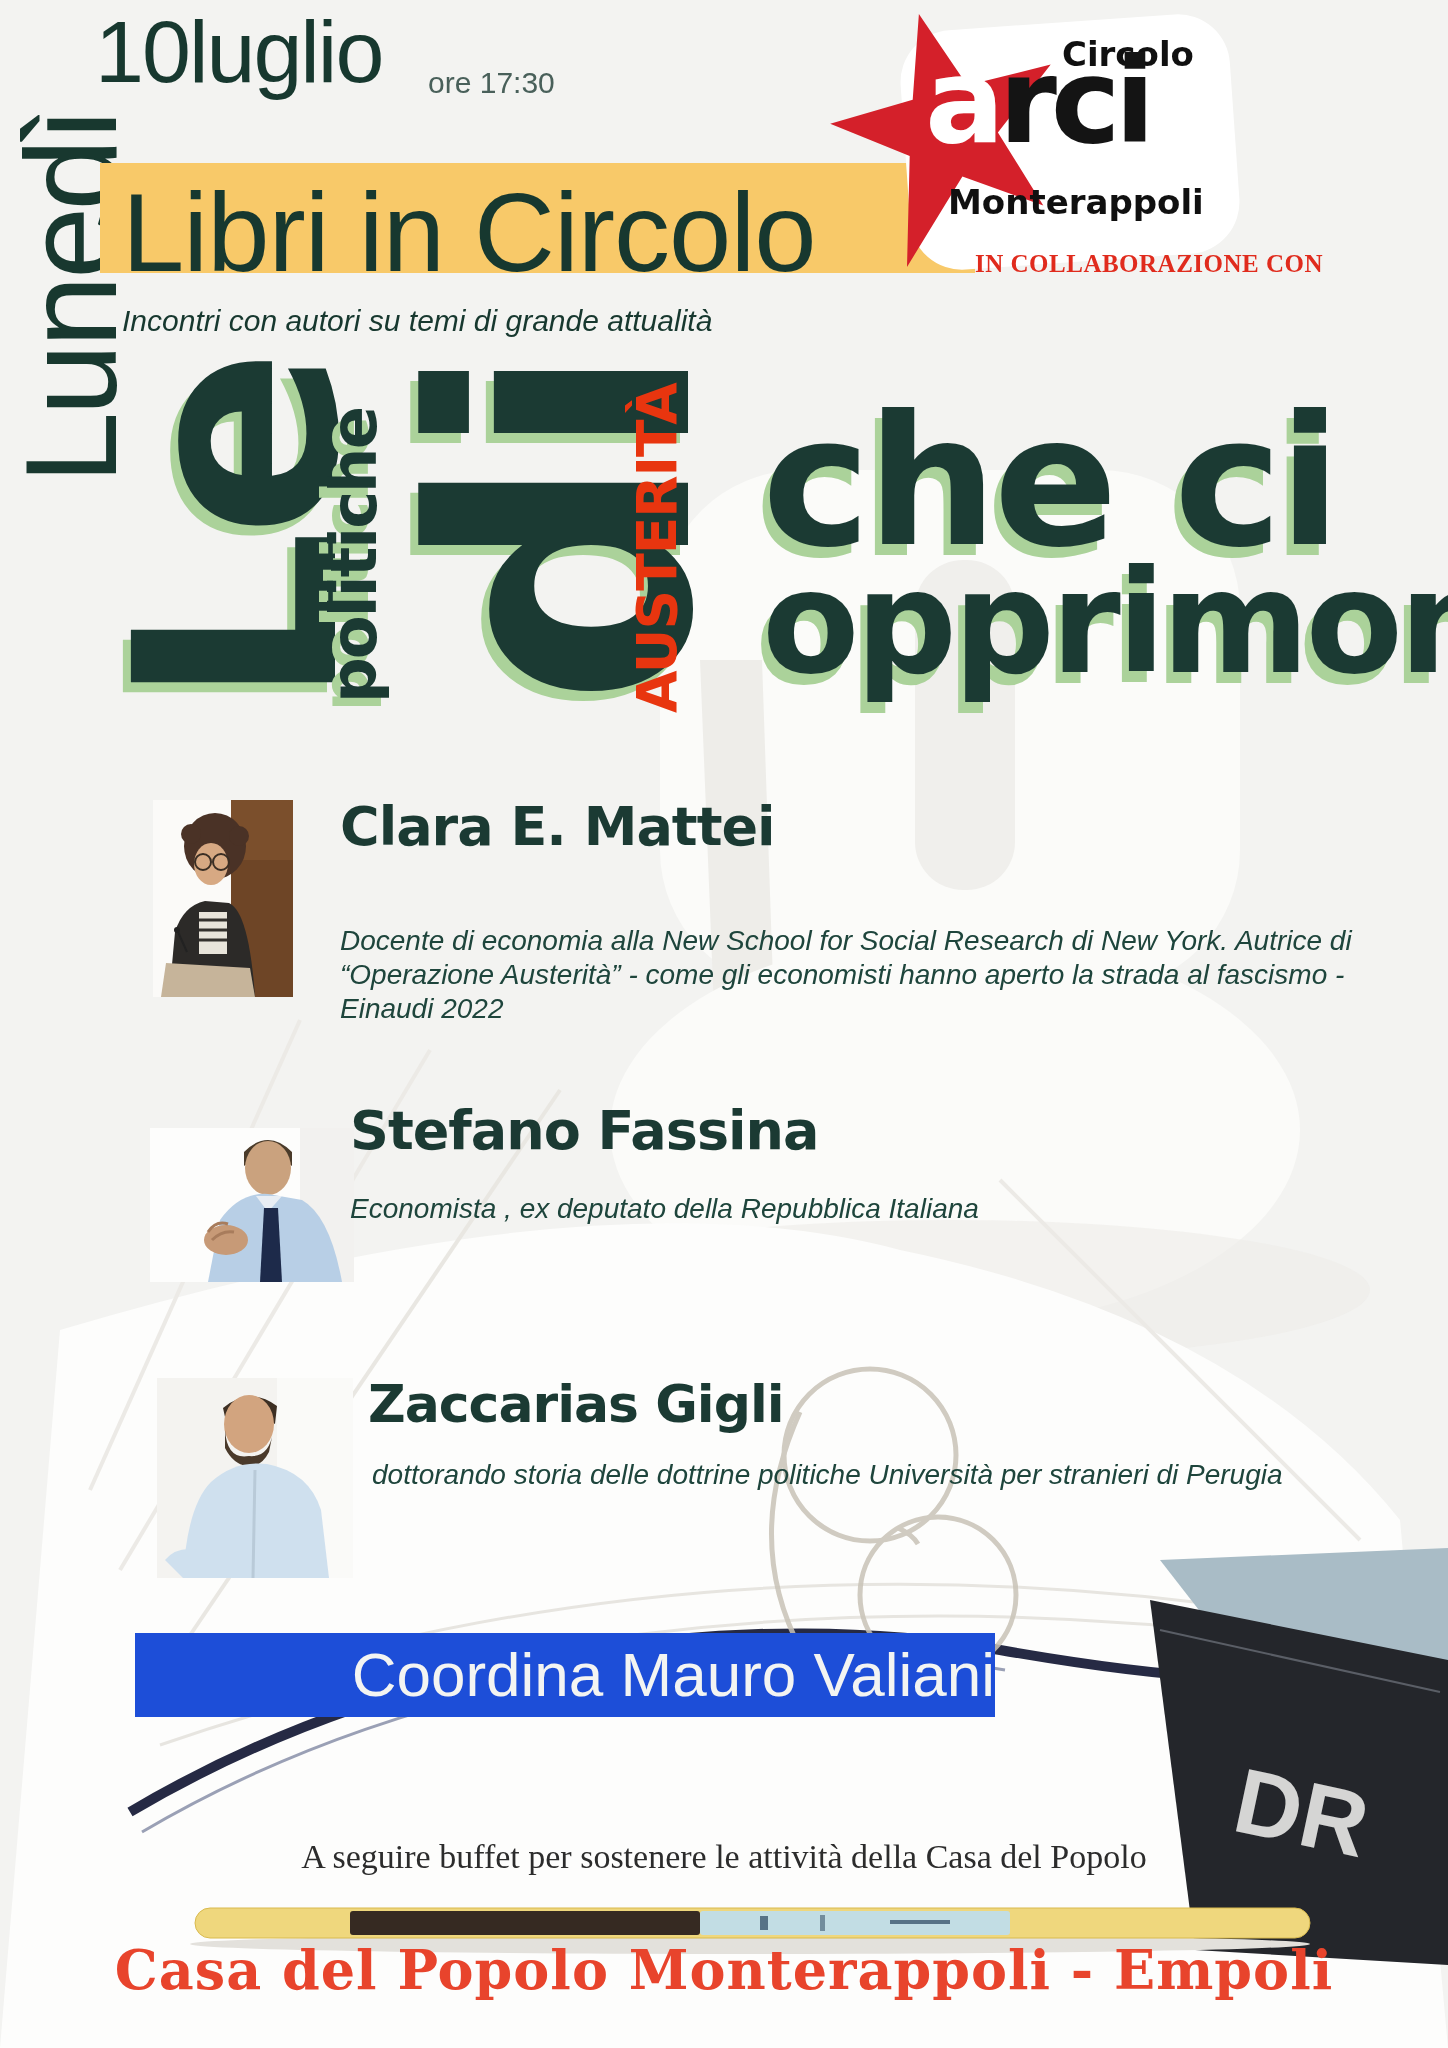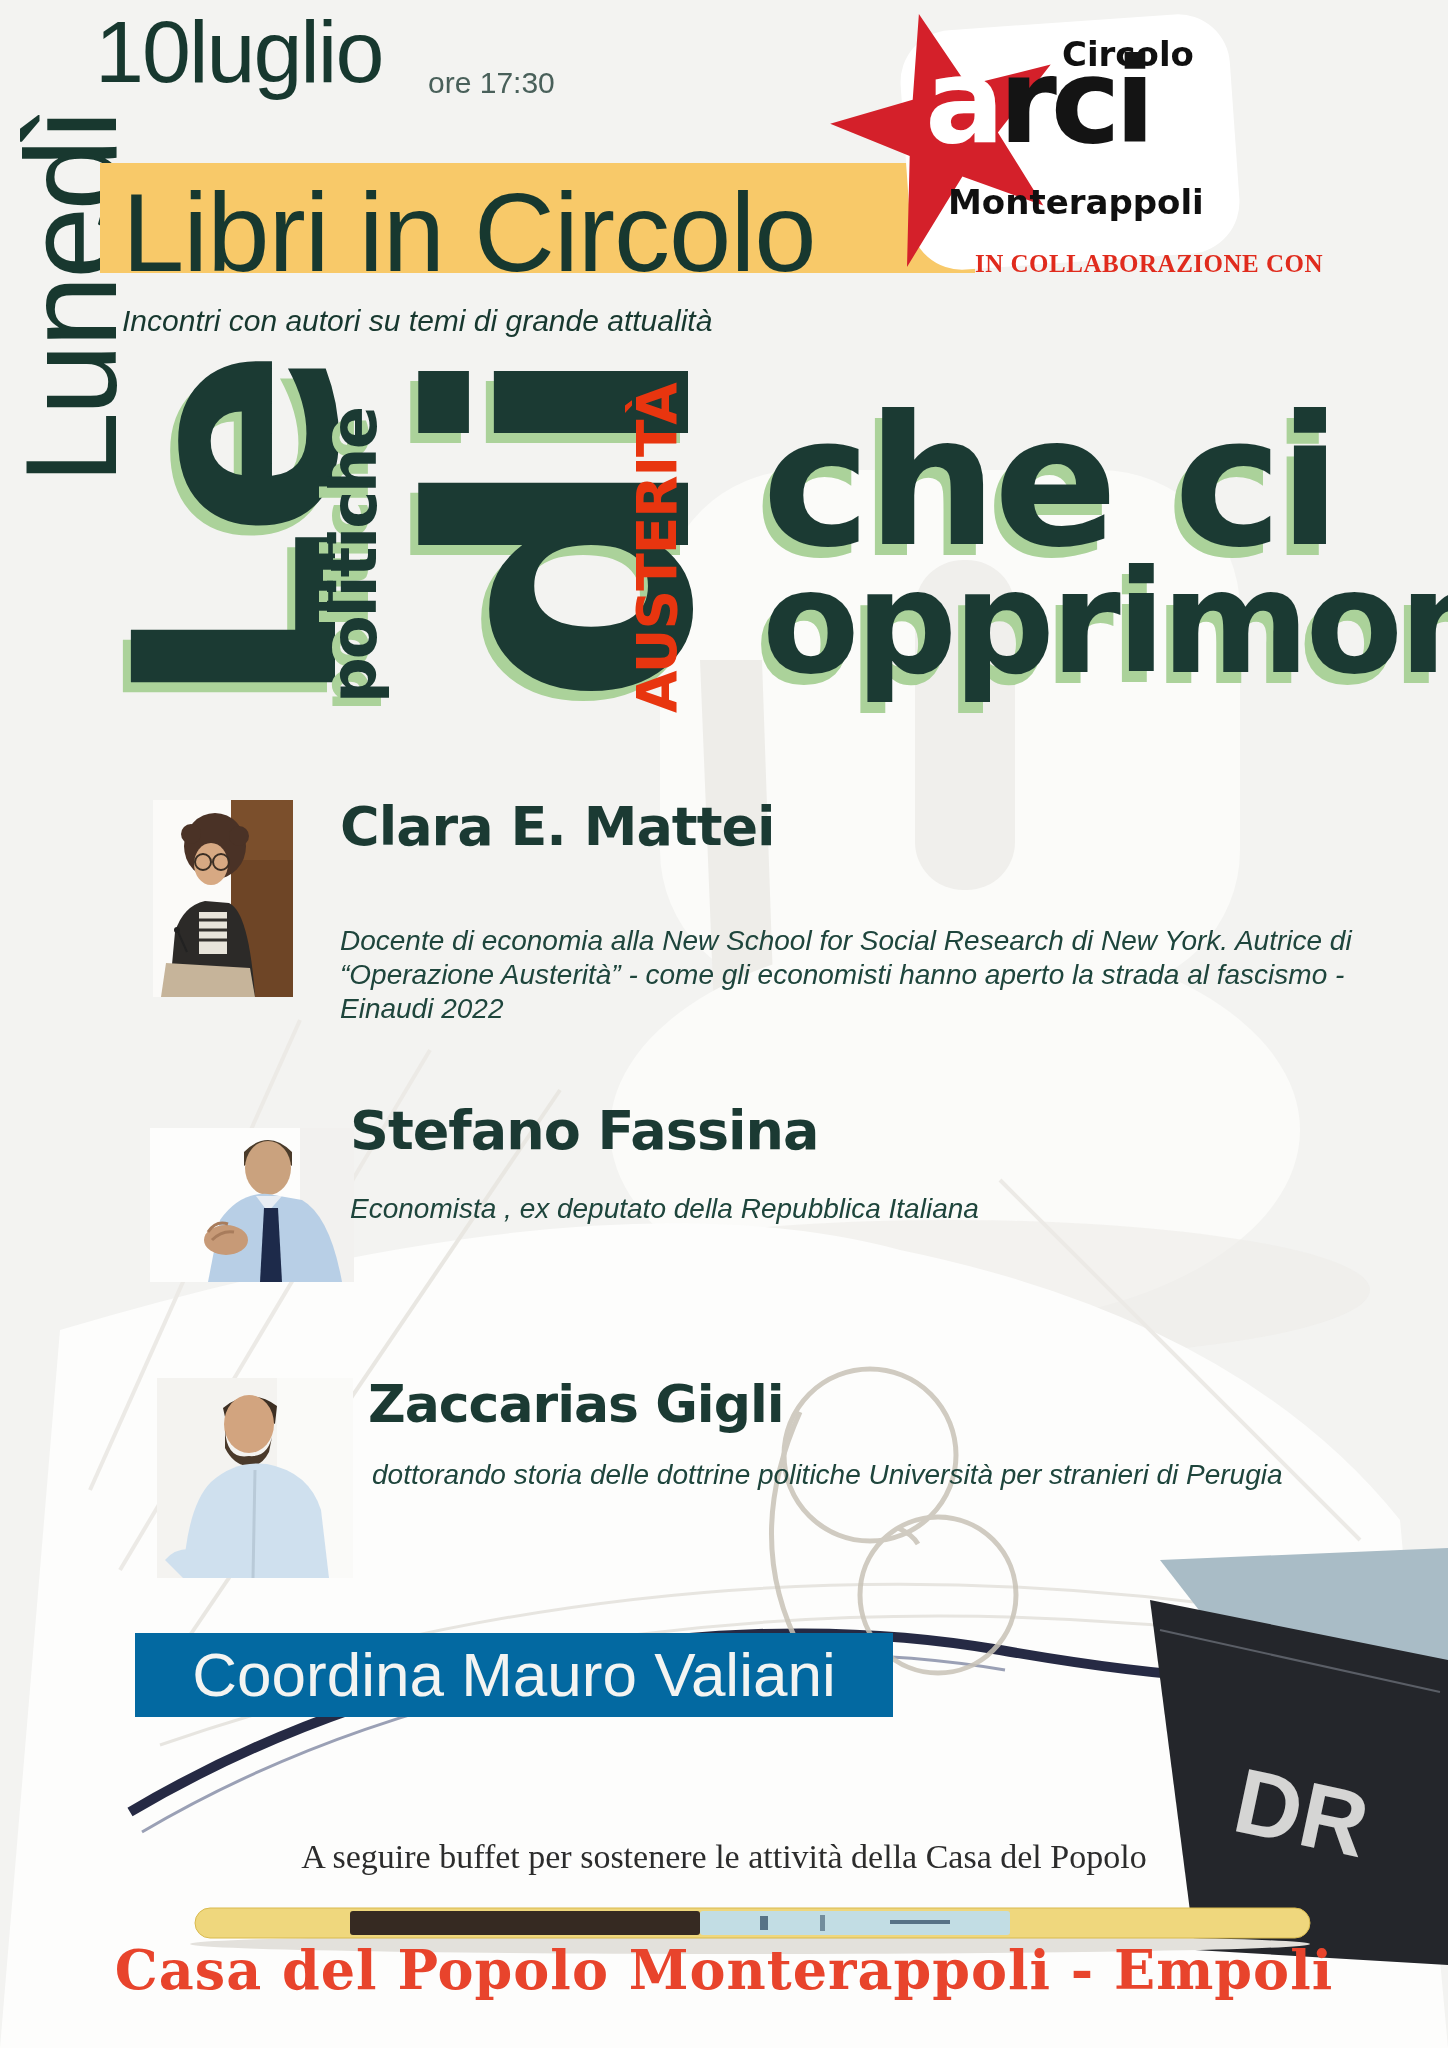--- a/index.html
+++ b/index.html
@@ -60,22 +60,22 @@
   .sp-bio{font-size:28px;font-style:italic;color:#1e453c;line-height:1.22;}
   .name-clara{left:340px;top:800px;}
   .bio-clara{left:340px;top:924px;width:1060px;}
   .name-stefano{left:350px;top:1104px;}
   .bio-stefano{left:350px;top:1192px;width:1040px;}
   .name-zacc{left:368px;top:1378px;font-size:52px;}
   .bio-zacc{left:372px;top:1458px;width:1040px;}
   .photo{overflow:hidden;}
 
   
-  .banner{left:135px;top:1633px;width:758px;height:84px;background:#0369a1;
-          display:flex;align-items:center;justify-content:center;}
+  .banner{left:135px;top:1633px;width:860px;height:84px;background:#1d4ed8;
+          display:flex;align-items:center;justify-content:flex-end;}
   .banner-text{color:#f3f4f2;font-size:62px;line-height:1;letter-spacing:0px;}
 
   
   .f-line{left:0;width:1448px;text-align:center;font-family:"Liberation Serif",serif;color:#2c2c2c;}
   .f-buffet{top:1838px;font-size:34px;}
   .f-info{top:1880px;font-size:34px;}
   .f-venue{top:1938px;font-size:54px;font-weight:bold;color:#e8442c;
            font-family:"DejaVu Serif",serif;letter-spacing:1px;}
 </style>
 </head>

